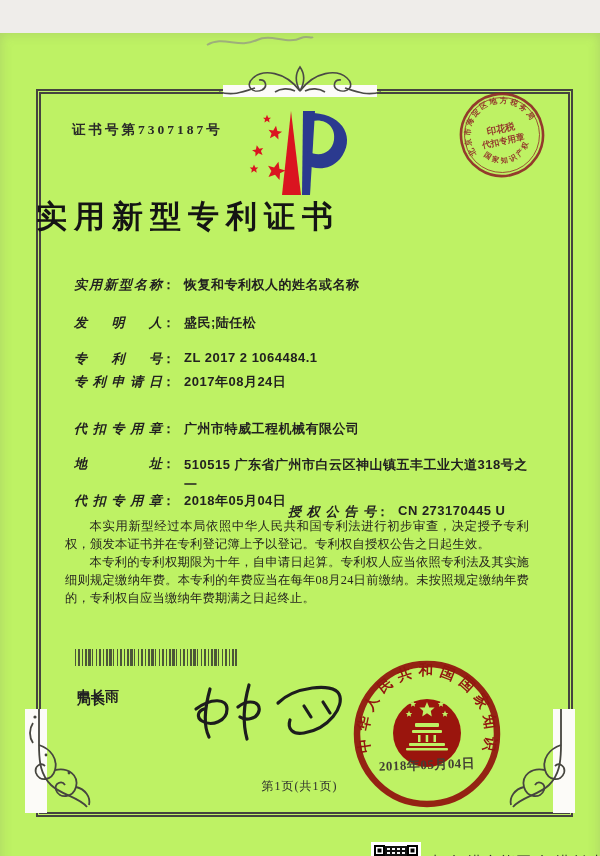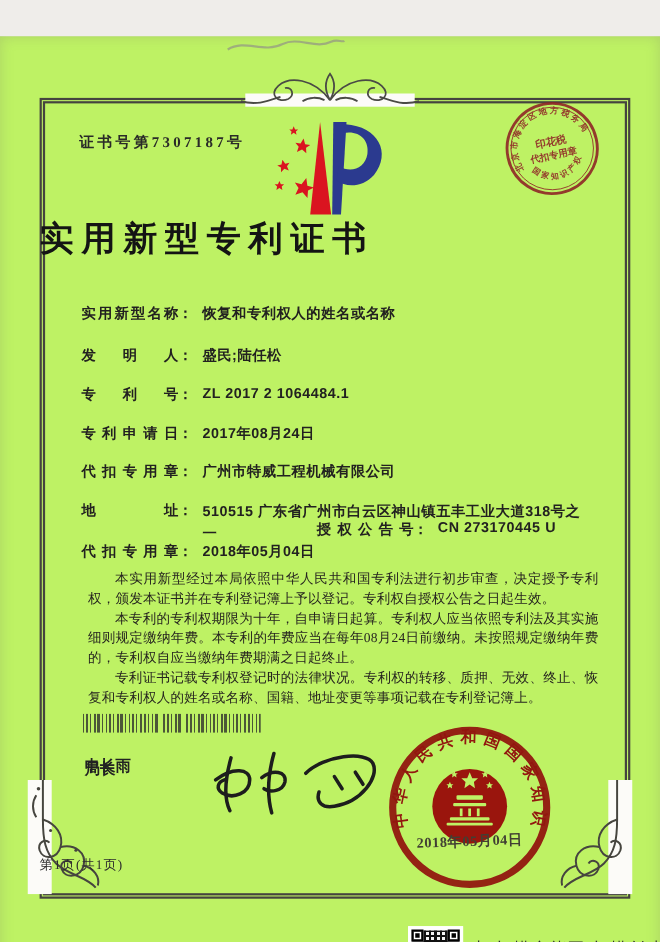--- a/index.html
+++ b/index.html
@@ -9,40 +9,40 @@
   #frame{position:absolute;left:36px;top:56px;width:527px;height:718px;
          border:5px double #45443f;background:transparent;}
   .abs{position:absolute;}
   
   #cert-no{left:72px;top:88px;font:bold 13.5px "Liberation Serif",serif;color:#2a2a28;letter-spacing:3px;}
   #logo{left:242px;top:74px;width:116px;height:92px;}
   #title{left:36px;top:163px;width:527px;text-align:left;
          font:bold 31px "Liberation Serif",serif;color:#141414;letter-spacing:7px;}
   
   .row{position:absolute;left:74px;font-weight:bold;font-size:13px;color:#222120;display:flex;align-items:flex-start;}
-  .flab{display:inline-block;width:88px;text-align:justify;text-align-last:justify;white-space:nowrap;}
+  .flab{display:inline-block;width:88px;text-align:justify;text-align-last:justify;white-space:nowrap;font-style:italic;}
   .fcolon{margin-right:9px;}
   .fval{letter-spacing:.5px;}
   #row-address .fval{width:350px;line-height:20px;}
   
-  #body-text{left:80px;top:484px;width:464px;color:#26251f;
+  #body-text{left:65px;top:484px;width:464px;color:#26251f;
              font:12.3px/18px "Liberation Serif",serif;text-align:justify;}
   #body-text p{margin:0;text-indent:2em;letter-spacing:.2px;}
   
   #barcode{left:75px;top:616px;width:162px;height:17px;opacity:.78;
     background:repeating-linear-gradient(90deg,#2b2b2b 0 1.5px,transparent 1.5px 3px,
                #2b2b2b 3px 5.2px,transparent 5.2px 7px,#2b2b2b 7px 7.8px,transparent 7.8px 10.5px);}
   
   #director-title{left:77px;top:658px;font:bold 14px "Liberation Sans",sans-serif;color:#222;}
   #director-name{left:77px;top:655px;font:bold 14px "Liberation Sans",sans-serif;color:#222;}
   #signature{left:186px;top:636px;width:172px;height:86px;}
   #seal{left:352px;top:626px;width:150px;height:150px;mix-blend-mode:multiply;}
   #seal-date{left:352px;top:723px;width:150px;text-align:center;color:#413f33;
              font:bold 13px "Liberation Serif",serif;letter-spacing:.5px;transform:rotate(-2deg);}
-  #page-no{left:36px;top:745px;width:527px;
+  #page-no{left:36px;top:745px;width:527px;text-align:center;
            font:12px "Liberation Serif",serif;color:#2c2c2c;letter-spacing:1px;}
   
   #stamp{left:457px;top:57px;width:90px;height:90px;opacity:.88;}
   
   #ornament-top{left:215px;top:28px;width:170px;height:38px;}
   #corner-left{left:25px;top:676px;width:76px;height:104px;}
   #corner-right{left:499px;top:676px;width:76px;height:104px;transform:scaleX(-1);}
   #pen-mark{left:205px;top:0px;width:110px;height:18px;opacity:.65;}
   
   #qr{left:371px;top:809px;width:46px;height:46px;background:#fff;border:2px solid #fff;position:absolute;}
@@ -127,50 +127,49 @@
   <div class="row" style="top:281px">
     <span class="flab">发明人</span>
       <span class="fcolon">：</span>
     <span class="fval">盛民;陆任松</span>
   </div>
   <div class="row" style="top:317px">
     <span class="flab">专利号</span>
       <span class="fcolon">：</span>
     <span class="fval">ZL 2017 2 1064484.1</span>
   </div>
-  <div class="row" style="top:352px">
+  <div class="row" style="top:340px">
     <span class="flab">专利申请日</span>
       <span class="fcolon">：</span>
     <span class="fval">2017年08月24日</span>
   </div>
   <div class="row" style="top:387px">
     <span class="flab">代扣专用章</span>
       <span class="fcolon">：</span>
     <span class="fval">广州市特威工程机械有限公司</span>
   </div>
   <div class="row" id="row-address" style="top:422px">
     <span class="flab">地址</span>
       <span class="fcolon">：</span>
     <span class="fval">510515 广东省广州市白云区神山镇五丰工业大道318号之一</span>
   </div>
   <div class="row" style="top:459px">
     <span class="flab">代扣专用章</span>
       <span class="fcolon">：</span>
     <span class="fval">2018年05月04日</span>
   </div>
-  <div class="row" style="top:439px;left:288px">
+  <div class="row" style="top:470px;left:288px">
     <span class="flab">授权公告号</span>
       <span class="fcolon">：</span>
     <span class="fval">CN 273170445 U</span>
   </div>
 
   <div id="body-text" class="abs">
     <p>本实用新型经过本局依照中华人民共和国专利法进行初步审查，决定授予专利权，颁发本证书并在专利登记簿上予以登记。专利权自授权公告之日起生效。</p>
     <p>本专利的专利权期限为十年，自申请日起算。专利权人应当依照专利法及其实施细则规定缴纳年费。本专利的年费应当在每年08月24日前缴纳。未按照规定缴纳年费的，专利权自应当缴纳年费期满之日起终止。</p>
-    <p>专利证书记载专利权登记时的法律状况。专利权的转移、质押、无效、终止、恢复和专利权人的姓名或名称、国籍、地址变更等事项记载在专利登记簿上。</p>
   </div>
 
   <div id="barcode" class="abs"></div>
 
   <div id="director-title" class="abs">局长</div>
   <div id="director-name" class="abs">申长雨</div>
   <svg id="signature" class="abs" viewBox="0 0 172 86">
     <g fill="none" stroke="#1d1d1d" stroke-width="3.2" stroke-linecap="round" stroke-linejoin="round">
       <path d="M24 20 C19 38 17 56 23 68"></path>
       <path d="M10 40 C26 28 41 30 41 40 C41 52 26 58 16 52 C10 48 12 42 18 40"></path>

